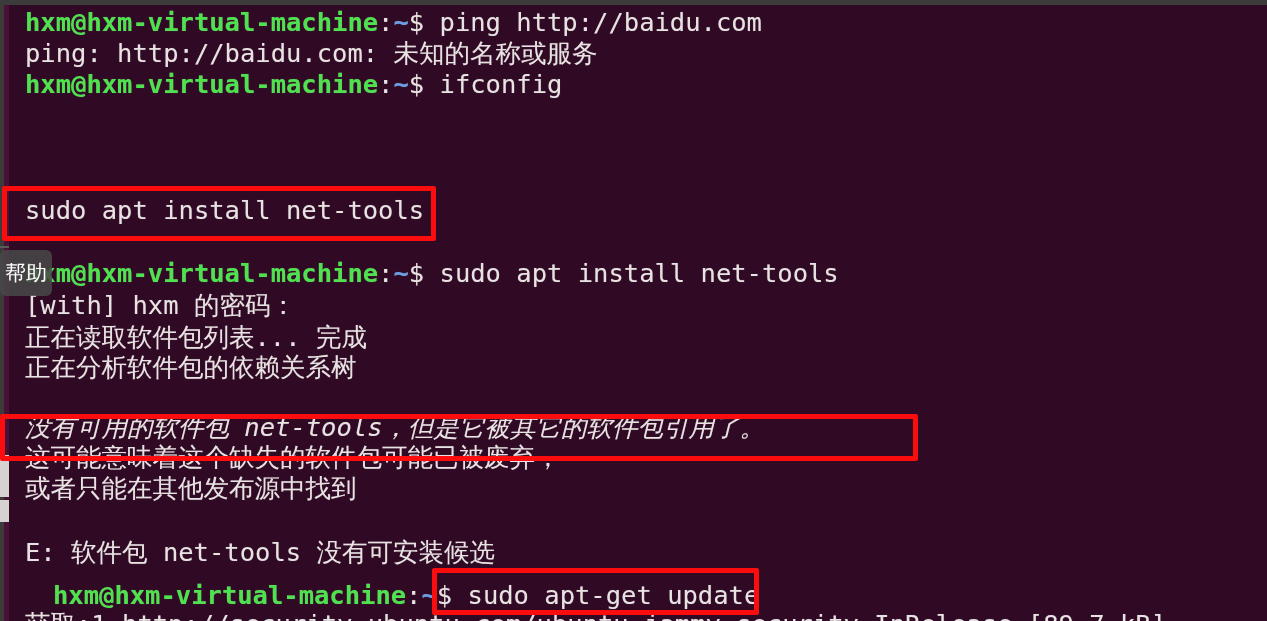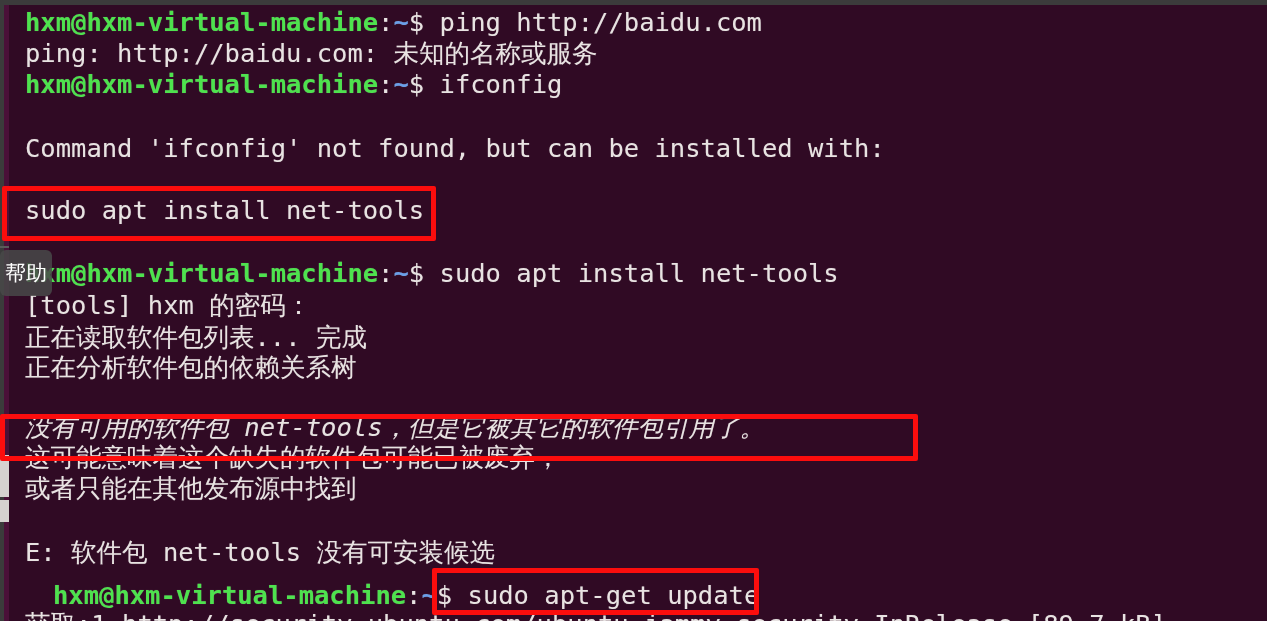--- a/index.html
+++ b/index.html
@@ -148,31 +148,30 @@
   <div id="screen">
 
     <div class="line" id="line-0"><span class="prompt-user">hxm@hxm-virtual-machine</span><span class="prompt-sym">:</span><span class="prompt-path">~</span><span class="prompt-sym">$ </span><span class="cmd">ping http://baidu.com</span></div>
 
     <div class="line" id="line-1">ping: http://baidu.com: 未知的名称或服务</div>
 
     <div class="line" id="line-2"><span class="prompt-user">hxm@hxm-virtual-machine</span><span class="prompt-sym">:</span><span class="prompt-path">~</span><span class="prompt-sym">$ </span><span class="cmd">ifconfig</span></div>
 
     <div class="line" id="line-3"></div>
 
-    <div class="line" id="line-4">Command 'ifconfig' not found, but can be installed with:</div>
 
     <div class="line" id="line-5"></div>
 
     <div class="line" id="line-6">sudo apt install net-tools</div>
 
     <div class="line" id="line-7"></div>
 
     <div class="line" id="line-8"><span class="prompt-user">hxm@hxm-virtual-machine</span><span class="prompt-sym">:</span><span class="prompt-path">~</span><span class="prompt-sym">$ </span><span class="cmd">sudo apt install net-tools</span></div>
 
-    <div class="line" id="line-9">[tools] hxm 的密码：</div>
+    <div class="line" id="line-9">[with] hxm 的密码：</div>
     <div class="line" id="line-10">正在读取软件包列表... 完成</div>
     <div class="line" id="line-11">正在分析软件包的依赖关系树</div>
     <div class="line" id="line-13">没有可用的软件包 net-tools，但是它被其它的软件包引用了。</div>
     <div class="line" id="line-14">这可能意味着这个缺失的软件包可能已被废弃，</div>
     <div class="line" id="line-15">或者只能在其他发布源中找到</div>
     <div class="line" id="line-16"></div>
     <div class="line" id="line-17">E: 软件包 net-tools 没有可安装候选</div>
 
     <div class="line" id="line-18"><span class="prompt-user">hxm@hxm-virtual-machine</span><span class="prompt-sym">:</span><span class="prompt-path">~</span><span class="prompt-sym">$ </span><span class="cmd">sudo apt-get update</span></div>
 

